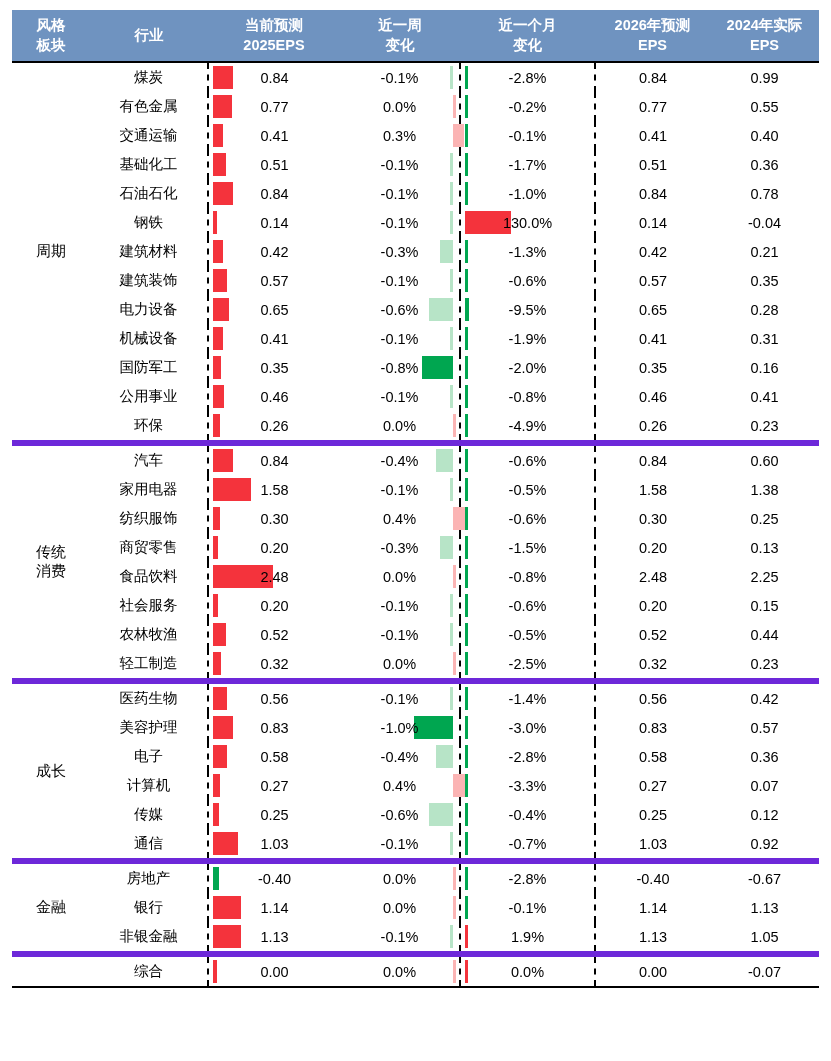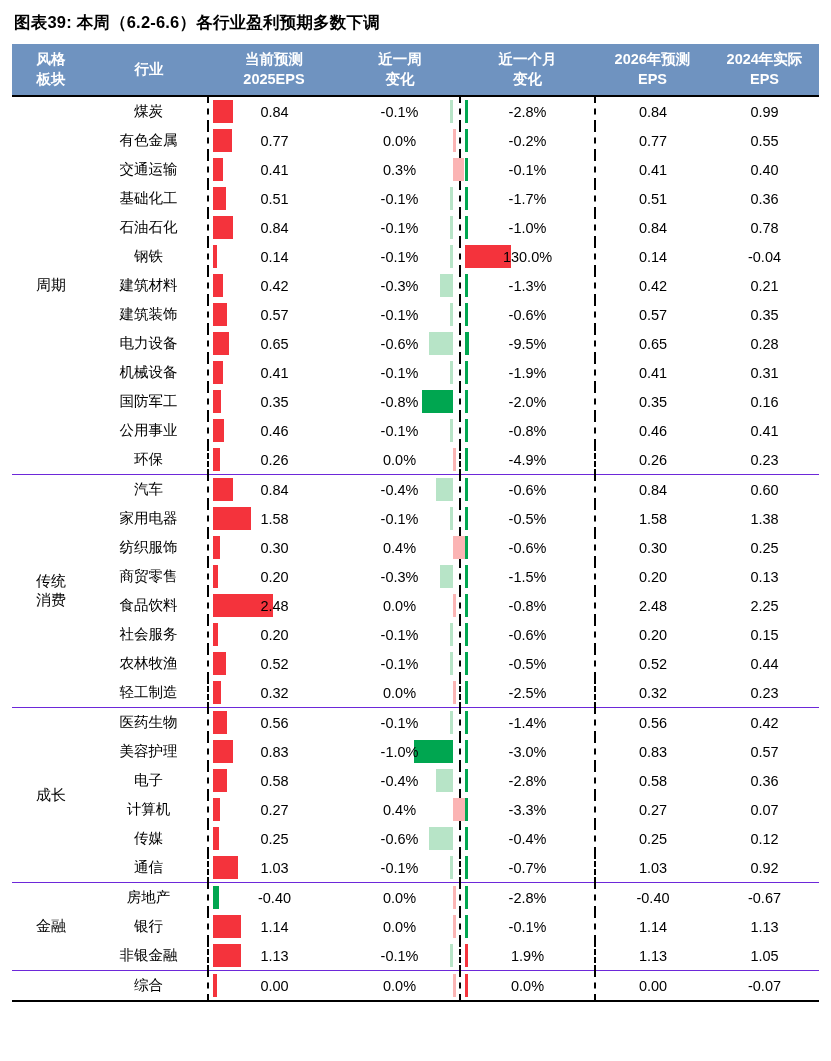--- a/index.html
+++ b/index.html
@@ -41,37 +41,36 @@
   .barcell{position:relative;}
   .barcell .bar{
     position:absolute;top:3px;bottom:3px;
     z-index:0;
   }
   .barcell .txt{position:relative;z-index:1;}
 
   
   .topline{border-top:2px solid #000;}
   .botline{border-bottom:2px solid #000;}
-  .thin-top{border-top:1px solid #6d28d9;}
+  .thin-top{border-top:6px solid #6d28d9;}
 
   
   .dash-l{border-left:2px dashed #000;}
   .dash-r{border-right:2px dashed #000;}
 
   .src{
     font-size:12.5px;margin-top:6px;padding-top:5px;border-top:1px solid #000;
     color:#000;
   }
 </style>
 </head>
 <body>
 
 <div class="page">
 
-  <div class="title">图表39: 本周（6.2-6.6）各行业盈利预期多数下调</div>
 
   <table>
     <colgroup>
       <col class="col-group">
         <col class="col-ind">
         <col class="col-eps">
       <col class="col-w">
         <col class="col-m">
         <col class="col-26">
         <col class="col-24">

